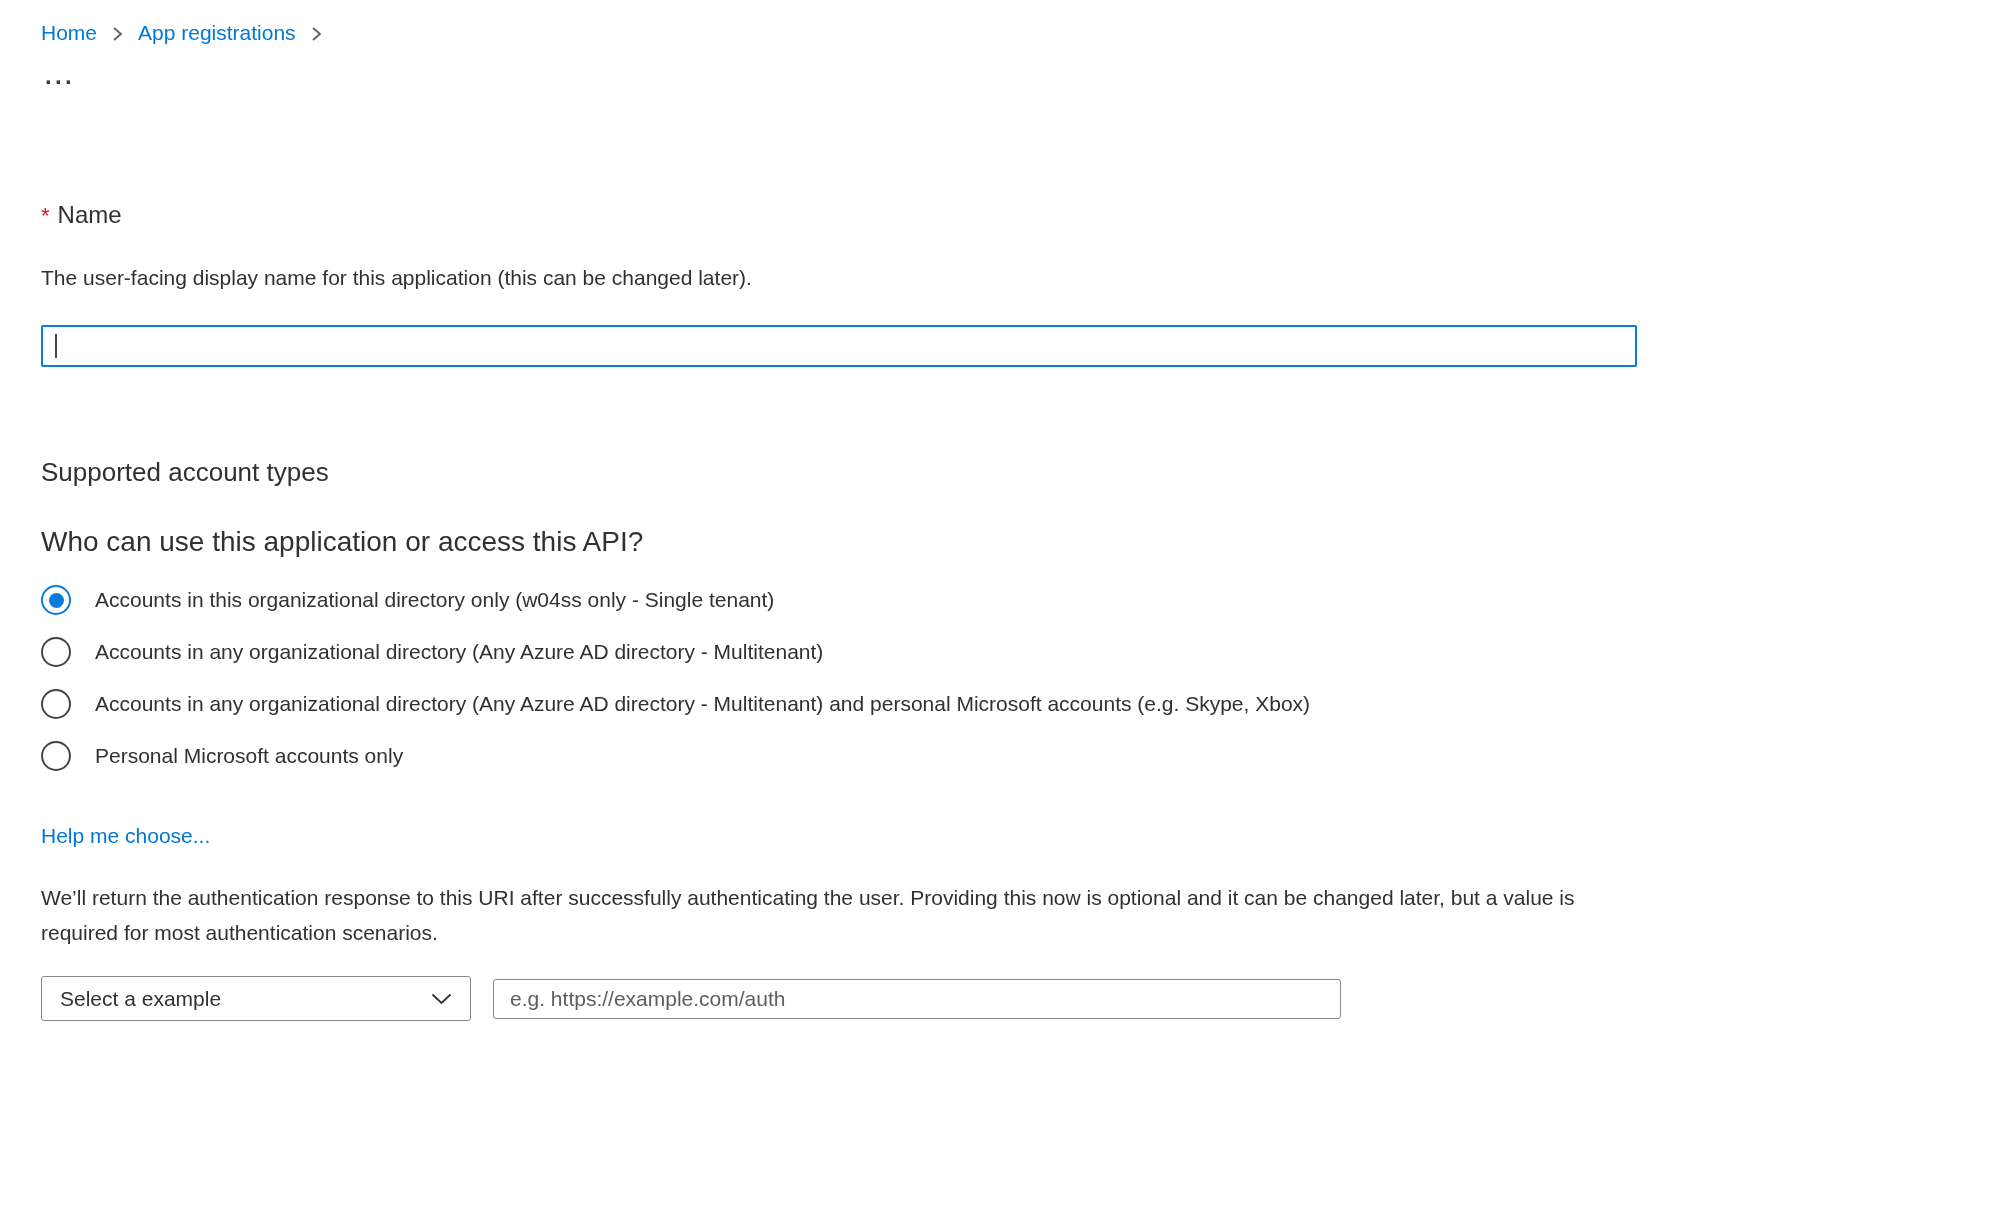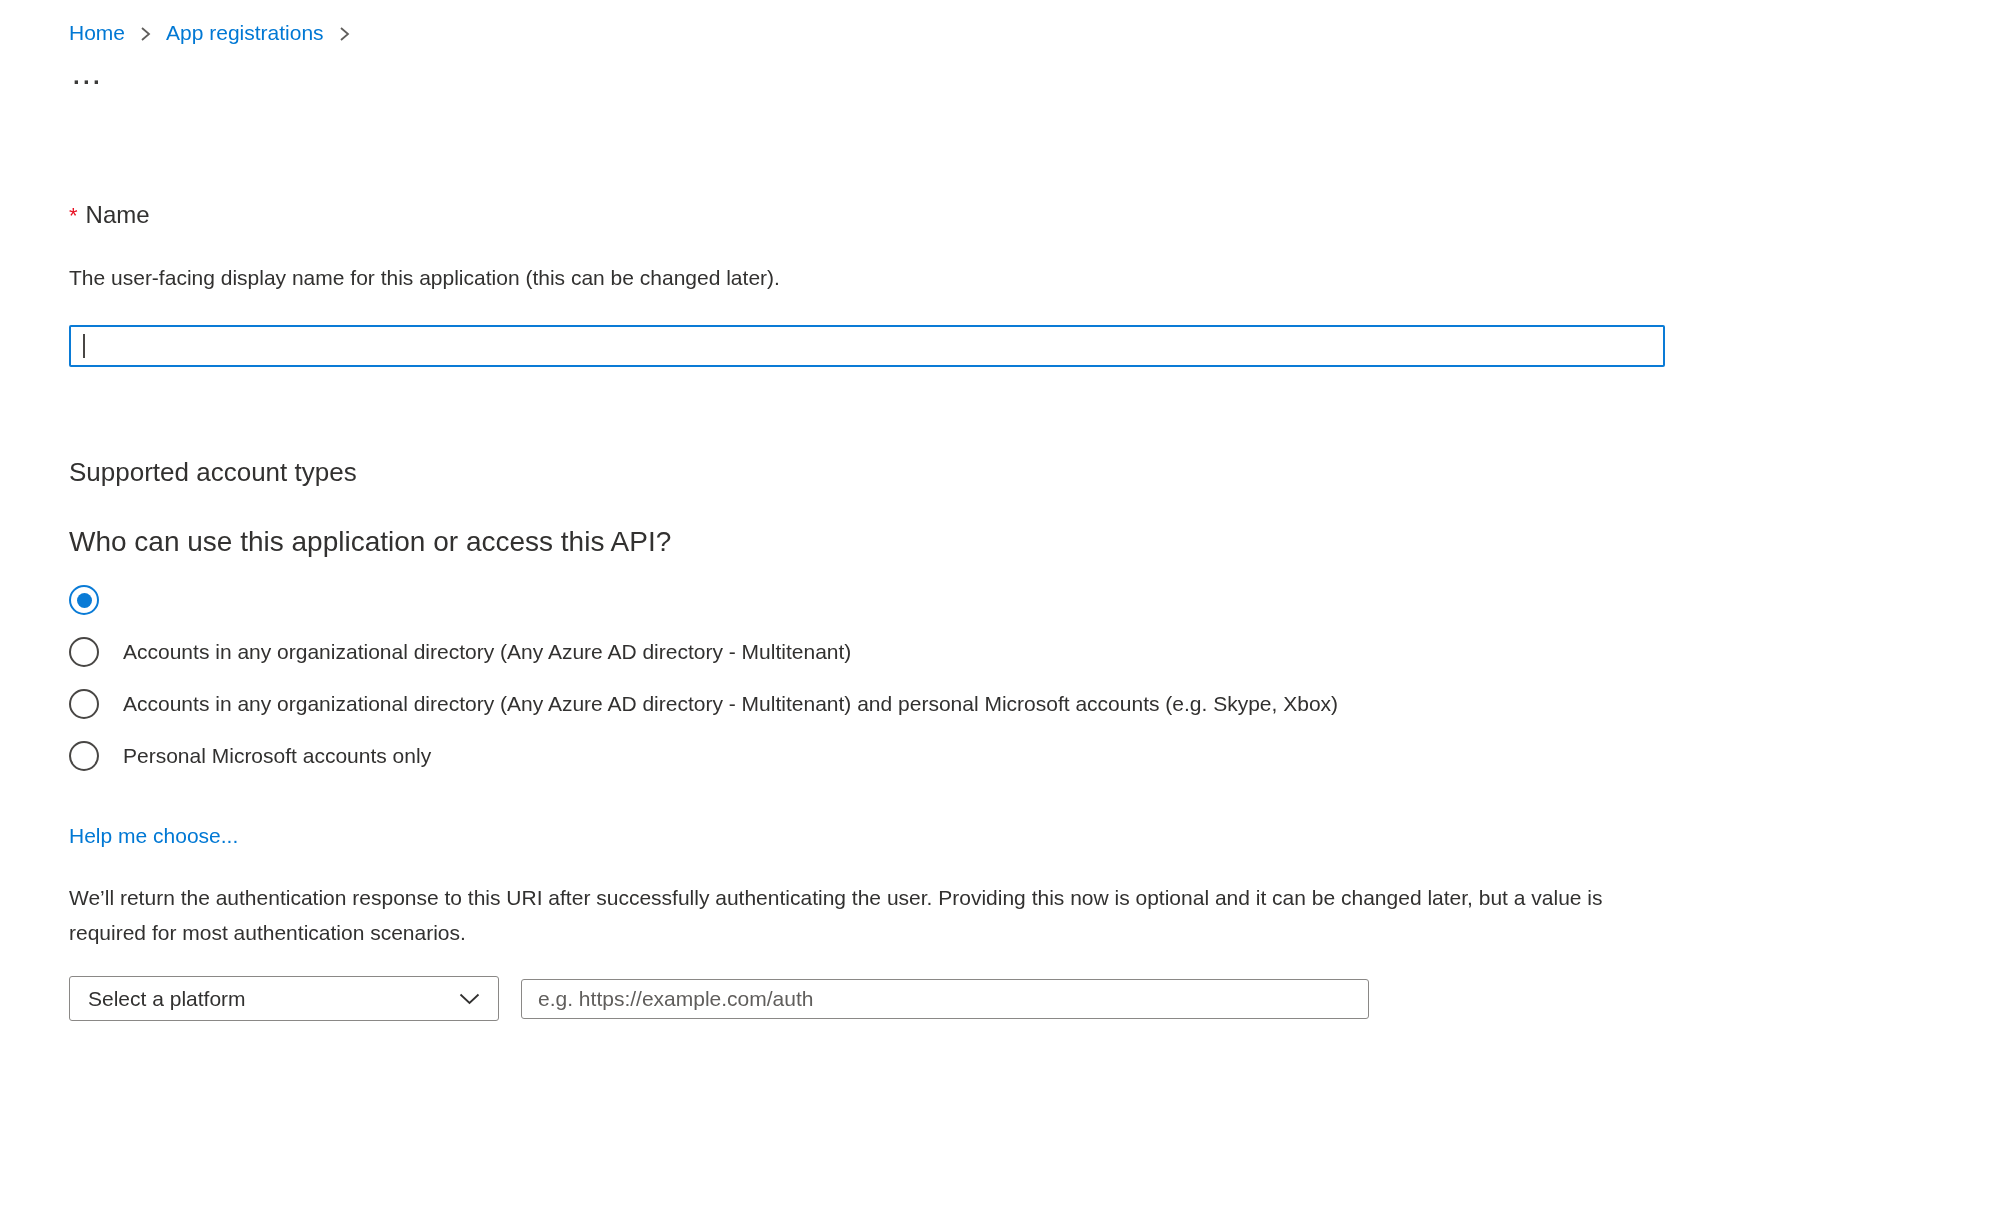--- a/index.html
+++ b/index.html
@@ -3,21 +3,21 @@
 <meta charset="utf-8">
 <style>
   * { margin: 0; padding: 0; box-sizing: border-box; }
   html, body {
     width: 2006px; height: 1224px;
     background: #ffffff;
     font-family: "Liberation Sans", sans-serif;
     color: #323130;
     overflow: hidden;
   }
-  .page { padding: 20px 0 0 53px; margin-left: 16px; }
+  .page { padding: 20px 0 0 41px; }
 
   
   .breadcrumb { display: flex; align-items: center; gap: 14px; font-size: 21px; line-height: 26px; }
   .crumb { color: #0078d4; text-decoration: none; cursor: pointer; }
   .crumb-sep { display: inline-flex; align-items: center; margin-top: 2px; }
 
   
   .title-row { margin-top: 26px; display: flex; align-items: center; gap: 56px; }
   .page-title { font-size: 39px; font-weight: 700; letter-spacing: -0.5px; color: #201f1e; line-height: 48px; }
   .more-btn { font-size: 24px; font-weight: 700; color: #3b3a39; letter-spacing: 2px; line-height: 20px; cursor: pointer; background: none; border: none; padding: 0 4px; }
@@ -105,20 +105,21 @@
   </div>
 
   <h2 class="section-heading sat-heading">Supported account types</h2>
   <div class="question">Who can use this application or access this API?</div>
 
   <div class="radio-group">
     <div class="radio-row checked">
       <span class="radio-circle">
           <span class="radio-dot"></span>
         </span>
+      <span class="radio-label">Accounts in this organizational directory only (w04ss only - Single tenant)</span>
     </div>
     <div class="radio-row">
       <span class="radio-circle">
           <span class="radio-dot"></span>
         </span>
       <span class="radio-label">Accounts in any organizational directory (Any Azure AD directory - Multitenant)</span>
     </div>
     <div class="radio-row">
       <span class="radio-circle">
           <span class="radio-dot"></span>
@@ -132,21 +133,21 @@
       <span class="radio-label">Personal Microsoft accounts only</span>
     </div>
   </div>
 
   <div class="help-link">Help me choose...</div>
 
   <div class="redirect-desc">We’ll return the authentication response to this URI after successfully authenticating the user. Providing this now is optional and it can be changed later, but a value is required for most authentication scenarios.</div>
 
   <div class="controls-row">
     <div class="platform-select">
-      <span class="platform-select-value">Select a platform</span>
+      <span class="platform-select-value">Select a example</span>
       <span style="display:inline-flex;">
         <svg width="21" height="12" viewBox="0 0 21 12">
             <path d="M1.5 1.5 L10.5 10 L19.5 1.5" fill="none" stroke="#323130" stroke-width="1.8"></path>
           </svg>
       </span>
     </div>
     <input class="uri-input" type="text" placeholder="e.g. https://example.com/auth" style="">
   </div>
 
 </div>

